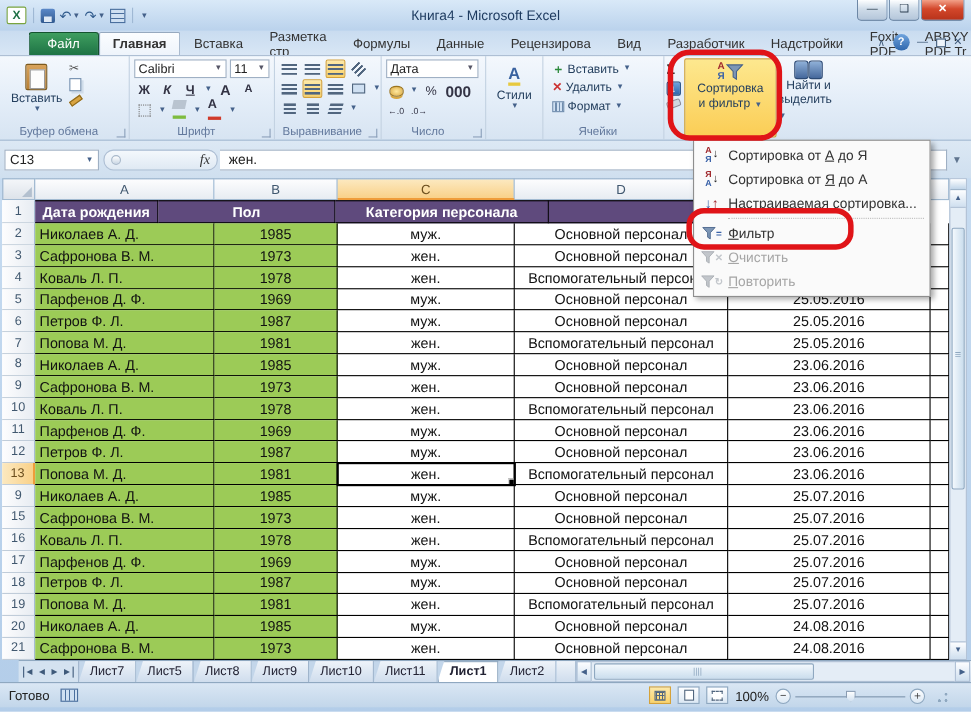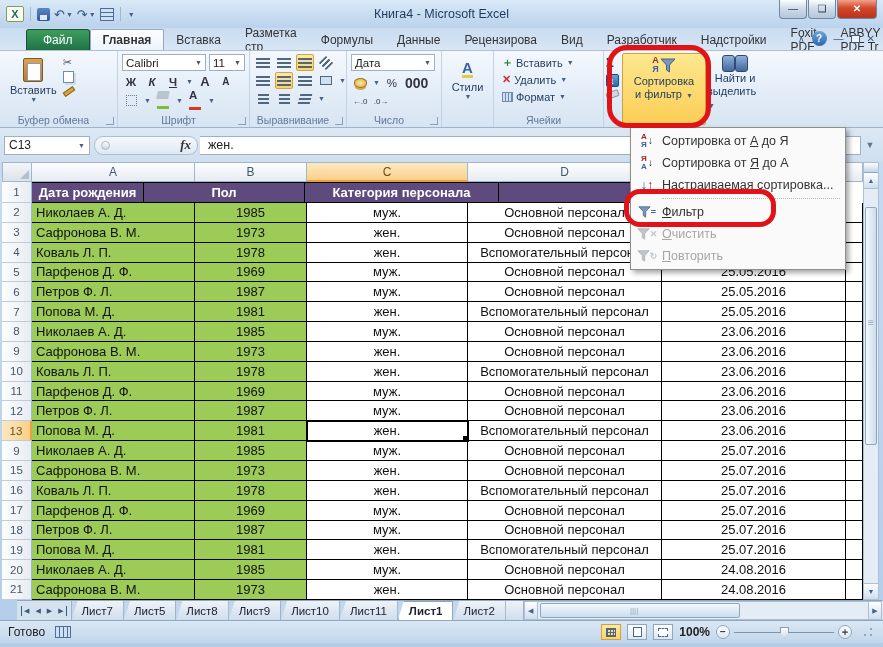--- a/index.html
+++ b/index.html
@@ -95,21 +95,21 @@
   .binoc::before,.binoc::after{content:"";position:absolute;top:0;width:11px;height:15px;border-radius:3px;
     background:linear-gradient(#8fb0d8,#45689c);border:1px solid #2c4a75;}
   .binoc::before{left:0;} .binoc::after{right:0;}
   .funnel{display:inline-block;}
   
   .fbar{position:absolute;left:0;top:128px;width:883px;height:34px;background:linear-gradient(#dce8f4,#cfdfef);
     display:flex;align-items:center;padding:0 4px;}
   .namebox{width:86px;height:19px;background:#fff;border:1px solid #9fb0c4;display:flex;align-items:center;
     justify-content:space-between;padding:0 4px;font-size:12px;}
   .fpill{width:104px;height:19px;margin-left:4px;background:linear-gradient(#f4f8fc,#dfe9f3);
-    border:1px solid #aebfd4;border-radius:9px;display:flex;align-items:center;justify-content:space-between;padding:4px 6px;font-weight:bold;}
+    border:1px solid #aebfd4;border-radius:9px;display:flex;align-items:center;justify-content:space-between;padding:4px 6px;}
   .fpill .dot{width:9px;height:9px;border-radius:50%;background:linear-gradient(#fff,#c9d6e4);border:1px solid #a8b8ca;}
   .fx{font-family:"Liberation Serif",serif;font-style:italic;font-size:13px;color:#333;}
   .fvalue{flex:1;height:19px;background:#fff;border:1px solid #9fb0c4;border-left:none;margin-left:2px;
     display:flex;align-items:center;padding-left:8px;font-size:12.5px;}
   .fchev{width:18px;height:19px;display:flex;align-items:center;justify-content:center;color:#60758f;font-size:9px;}
   
   .colheads{position:absolute;left:2px;top:162px;width:861px;height:20px;display:flex;}
   .corner{width:30px;height:20px;background:linear-gradient(#f4f6f9,#dde3ea);border:1px solid #9eb6ce;position:relative;}
   .corner::after{content:"";position:absolute;right:2px;bottom:2px;border-left:9px solid transparent;border-bottom:9px solid #b3c0cf;}
   .chead{height:20px;background:linear-gradient(#fdfdfe,#e7ecf2);border-right:1px solid #9eb6ce;
@@ -171,21 +171,21 @@
     background:linear-gradient(#fdfeff,#cfdfef);border:1px solid #aebfd4;}
   .hs-track{flex:1;background:#e4edf6;border-top:1px solid #aebfd4;border-bottom:1px solid #aebfd4;position:relative;}
   .hs-thumb{position:absolute;left:2px;top:1px;height:15px;width:200px;border:1px solid #8fa8c0;border-radius:2px;
     background:linear-gradient(#f4f9fd,#cadded);}
   .hs-thumb::after{content:"||||";position:absolute;left:45%;top:2px;color:#8fa8c0;font-size:8px;}
   
   .statusbar{position:absolute;left:0;top:620px;width:883px;height:23px;
     background:linear-gradient(#dae7f4,#c2d6ea);border-top:1px solid #8fa8c0;display:flex;align-items:center;font-size:12px;color:#222;}
   .status-left{display:flex;align-items:center;gap:10px;padding-left:8px;}
   .macro-icon{width:16px;height:12px;border:1px solid #4a6f9e;background:repeating-linear-gradient(90deg,#cfe0f2 0 3px,#4a6f9e 3px 4px);}
-  .status-right{position:absolute;right:9px;display:flex;align-items:center;gap:6px;font-weight:bold;}
+  .status-right{position:absolute;right:20px;display:flex;align-items:flex-end;gap:6px;}
   .viewbtn{width:20px;height:16px;border:1px solid #8fa8c0;display:flex;align-items:center;justify-content:center;background:linear-gradient(#fdfeff,#dce8f4);}
   .viewbtn.active{background:linear-gradient(#fde9a9,#fbd36a);border-color:#d5a23a;}
   .vgrid{width:10px;height:9px;background:
      repeating-linear-gradient(#51667f 0 1px,transparent 1px 3px),
      repeating-linear-gradient(90deg,#51667f 0 1px,transparent 1px 3px);border:1px solid #51667f;}
   .vpage{width:9px;height:10px;background:#fff;border:1px solid #51667f;}
   .vbreak{width:10px;height:9px;background:#fff;border:1px dashed #51667f;}
   .zoomctl{display:flex;align-items:center;gap:4px;}
   .zbtn{width:14px;height:14px;border:1px solid #8fa8c0;border-radius:50%;background:linear-gradient(#fdfeff,#dce8f4);
     display:flex;align-items:center;justify-content:center;font-size:10px;color:#333;line-height:10px;}

